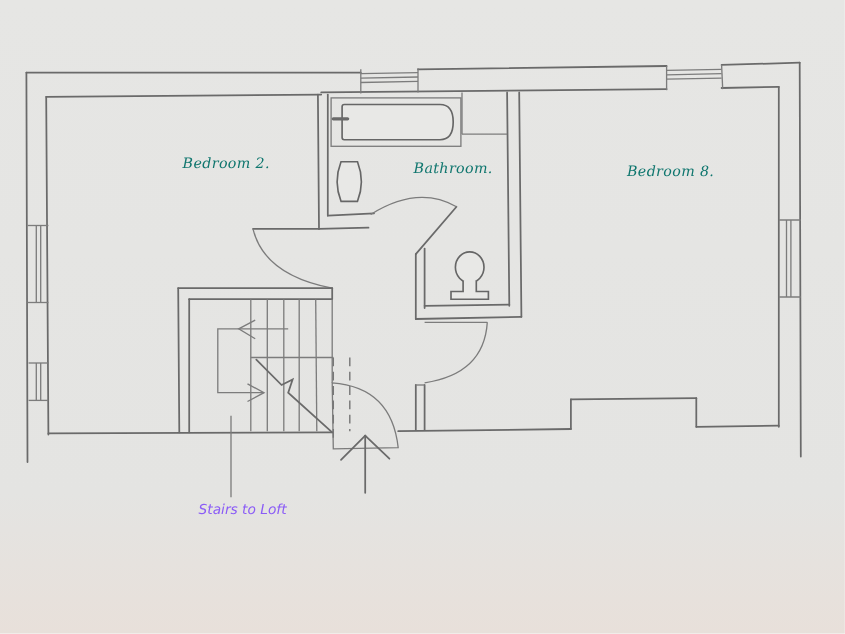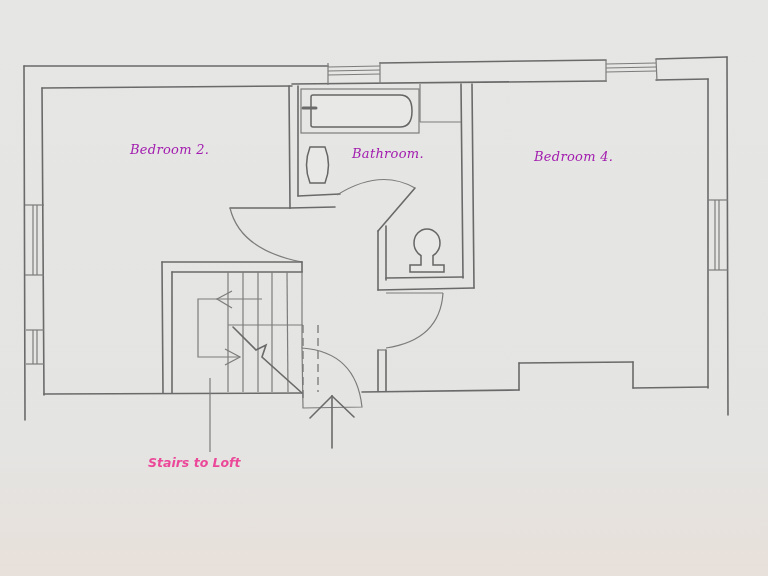--- a/index.html
+++ b/index.html
@@ -8,27 +8,28 @@
       background: linear-gradient(180deg, #e6e6e4 0%, #e4e4e2 78%, #e8e0da 100%);
       position: relative;
       font-family: "DejaVu Sans", sans-serif;
     }
     #plan { position: absolute; left: 0; top: 0; }
     .wall { stroke: #6a6a6a; stroke-width: 1.6; fill: none; stroke-linecap: round; }
     .thin { stroke: #7c7c7c; stroke-width: 1.2; fill: none; }
     .dash { stroke: #777; stroke-width: 1.3; fill: none; stroke-dasharray: 8 5; }
     .fix { stroke: #666; stroke-width: 1.5; fill: #e8e8e6; }
     .label {
-      position: absolute; color: #a21caf; font-size: 13px;
+      position: absolute; color: #0f766e; font-size: 13px;
       font-family: "DejaVu Serif", serif; font-style: italic; letter-spacing: 0.3px;
       white-space: nowrap;
+      margin-left: 36px;
     }
     .note {
-      position: absolute; color: #ec4899; font-size: 12.5px; line-height: 17px;
-      font-family: "DejaVu Sans", sans-serif; font-style: italic;  font-weight: bold;
+      position: absolute; color: #8b5cf6; font-size: 12.5px; line-height: 17px;
+      font-family: "DejaVu Sans", sans-serif; font-style: italic; text-align: center;
     }
   </style>
 </head>
 <body>
 
 <svg id="plan" width="768" height="576" viewBox="0 0 768 576">
 
   <g>
 
     <line class="wall" x1="24" y1="66" x2="328" y2="66"></line>
@@ -161,18 +162,18 @@
   <g>
     <line class="wall" x1="332" y1="448" x2="332" y2="396"></line>
     <line class="wall" x1="310" y1="418" x2="332" y2="396"></line>
     <line class="wall" x1="354" y1="417" x2="332" y2="396"></line>
   </g>
 
   <line class="thin" x1="210" y1="378" x2="210" y2="452"></line>
 </svg>
 
 <div class="label" style="left:130px; top:142px;">Bedroom 2.</div>
-<div class="label" style="left:352px; top:146px;">Bathroom.</div>
-<div class="label" style="left:534px; top:149px;">Bedroom 4.</div>
+<div class="label" style="left:340px; top:146px;">Bathroom.</div>
+<div class="label" style="left:534px; top:149px;">Bedroom 8.</div>
 
 <div class="note" style="left:148px; top:454px; width:145px;">
   <div>Stairs to Loft</div>
 </div>
 
 </body></html>

